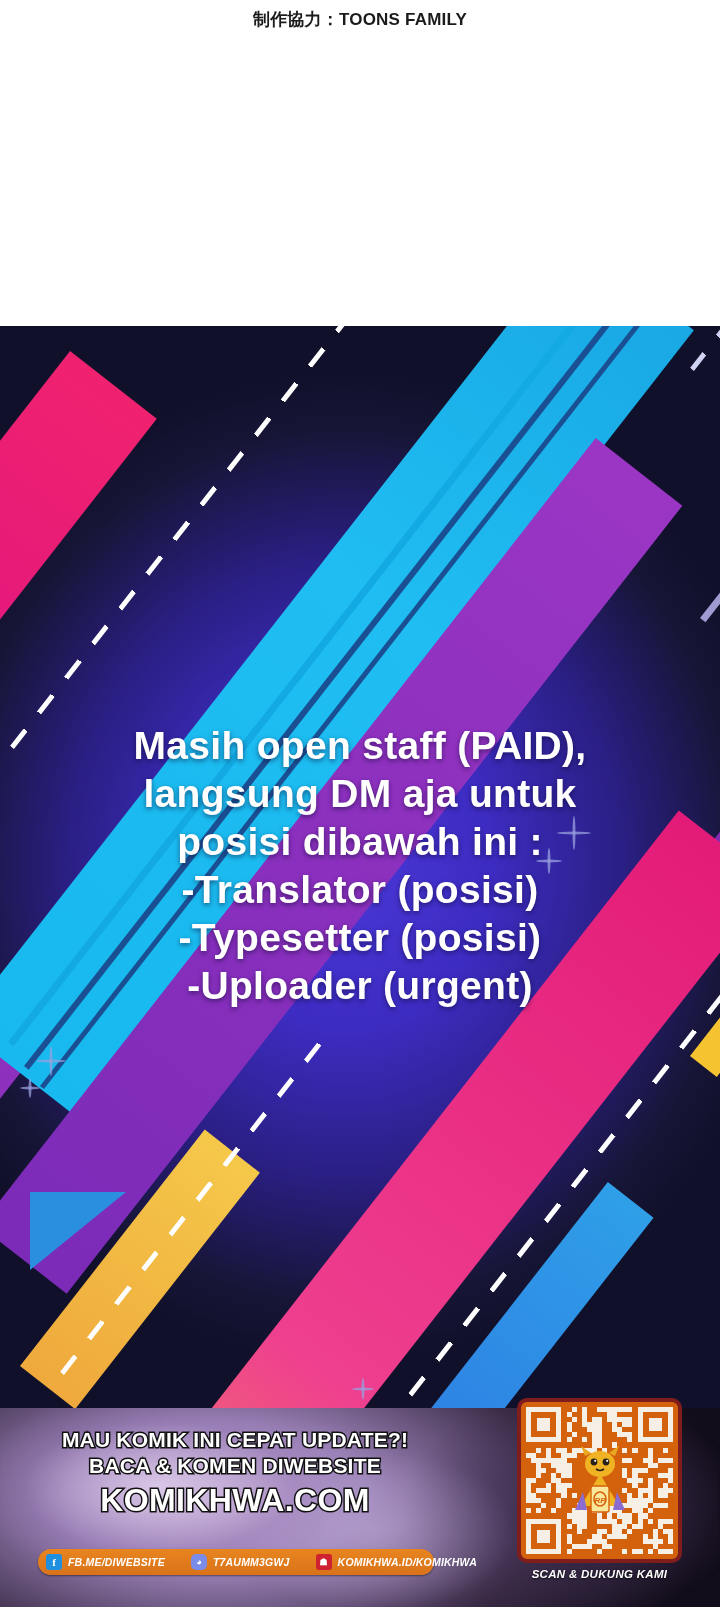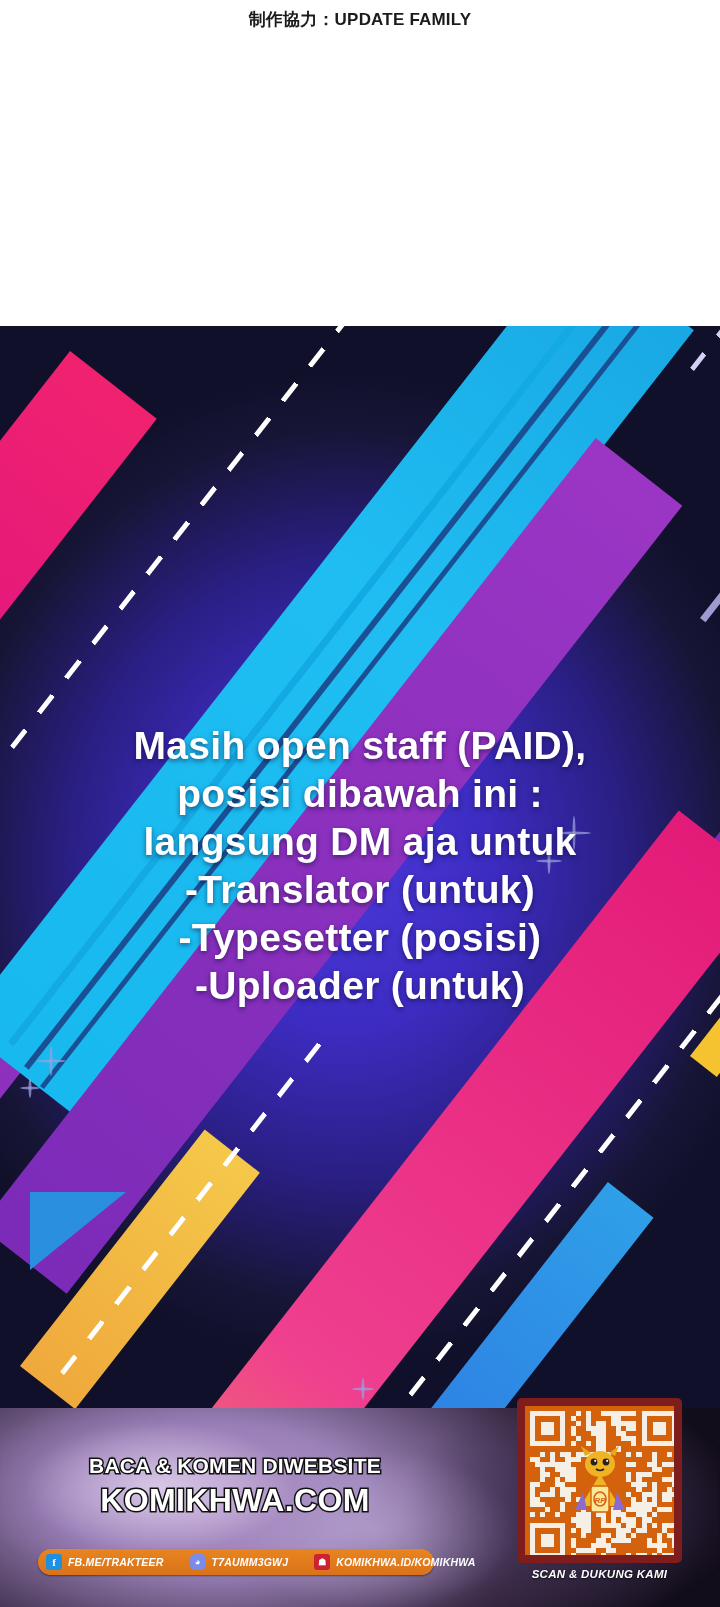--- a/index.html
+++ b/index.html
@@ -158,22 +158,22 @@
   .ico-tr{ background:#cf2230; border-radius:3px; font-size:9px;}
   .soc-txt{
     color:#ffffff; font-size:10.5px; font-weight:bold; font-style:italic;
     letter-spacing:.2px; white-space:nowrap;
   }
 
   
   .qr-wrap{ position:absolute; left:517px; top:1398px; width:165px; height:200px; }
   .qr{
     position:absolute; left:0; top:0; width:165px; height:165px;
-    background:#d4620d; border-radius:5px;
-    border:8px solid #7f1d1d;
+    background:#d4620d; border-radius:10px;
+    border:4px solid #7f1d1d;
     box-sizing:border-box;
     overflow:hidden;
     font-style:italic;
   }
   .qr-cells{ position:absolute; inset:5px; }
   .qr-cells i{ position:absolute; background:#f6efe6; }
   .finder{ position:absolute; border:5px solid #f6efe6; background:transparent;}
   .finder b{ position:absolute; background:#f6efe6; display:block;}
   .qr-mascot{
     position:absolute; left:50%; top:50%; transform:translate(-50%,-50%);
@@ -183,21 +183,21 @@
     position:absolute; left:0; top:170px; width:165px; text-align:center;
     color:#ffffff; font-size:11.5px; font-weight:bold; font-style:italic;
     letter-spacing:.3px;
     text-shadow:0 1px 2px rgba(0,0,0,.8);
   }
 </style>
 </head>
 <body>
 
 <div class="credits">
-  <div class="credit-line credit-staff">制作協力：UPDATE FAMILY</div>
+  <div class="credit-line credit-staff">制作協力：TOONS FAMILY</div>
 </div>
 
 <div class="banner">
 
   <div class="band mag-tl"></div>
 
   <div class="band cyan-edge"></div>
   <div class="band cyan-main"></div>
   <div class="band cyan-thin1"></div>
   <div class="band cyan-thin2"></div>
@@ -232,41 +232,42 @@
 
   <div class="sparkle" style="left:557px;top:490px;width:34px;height:34px;"></div>
   <div class="sparkle" style="left:536px;top:522px;width:26px;height:26px;"></div>
   <div class="sparkle" style="left:36px;top:720px;width:30px;height:30px;"></div>
   <div class="sparkle" style="left:20px;top:752px;width:20px;height:20px;"></div>
 
   <div class="sparkle" style="left:352px;top:1052px;width:22px;height:22px;"></div>
 
   <div class="promo-text">
     <div>Masih open staff (PAID),</div>
+    <div>langsung DM aja untuk</div>
     <div>posisi dibawah ini :</div>
-    <div>langsung DM aja untuk</div>
-    <div>-Translator (untuk)</div>
+    <div>-Translator (posisi)</div>
     <div>-Typesetter (posisi)</div>
-    <div>-Uploader (untuk)</div>
+    <div>-Uploader (urgent)</div>
   </div>
 </div>
 
 <div class="footer">
   <div class="footer-blur"></div>
 
   <div class="footer-left">
+    <div class="f-line f1">MAU KOMIK INI CEPAT UPDATE?!</div>
     <div class="f-line f3">KOMIKHWA.COM</div>
     <div class="f-line f2">BACA &amp; KOMEN DIWEBSITE</div>
   </div>
 </div>
 
 <div class="social">
   <div class="soc-item">
     <span class="soc-ico ico-fb">f</span>
-    <span class="soc-txt">FB.ME/TRAKTEER</span>
+    <span class="soc-txt">FB.ME/DIWEBSITE</span>
   </div>
   <div class="soc-item" style="margin-left:18px;">
     <span class="soc-ico ico-dc">◕</span>
     <span class="soc-txt">T7AUMM3GWJ</span>
   </div>
   <div class="soc-item" style="margin-left:18px;">
     <span class="soc-ico ico-tr">☗</span>
     <span class="soc-txt">KOMIKHWA.ID/KOMIKHWA</span>
   </div>
 </div>

